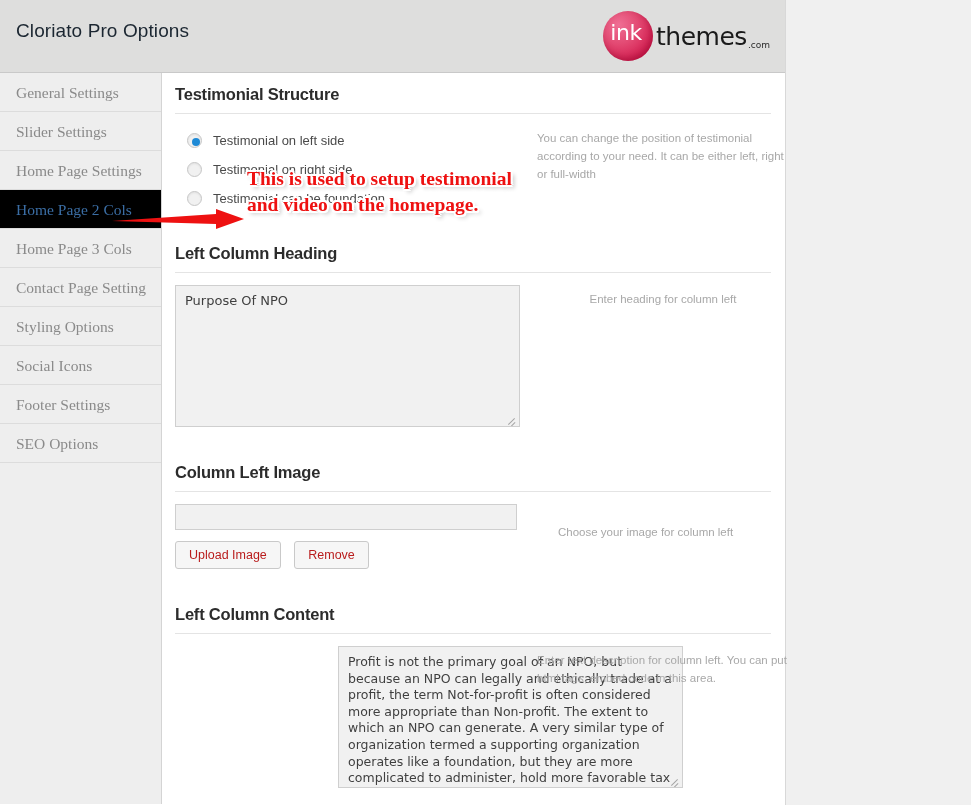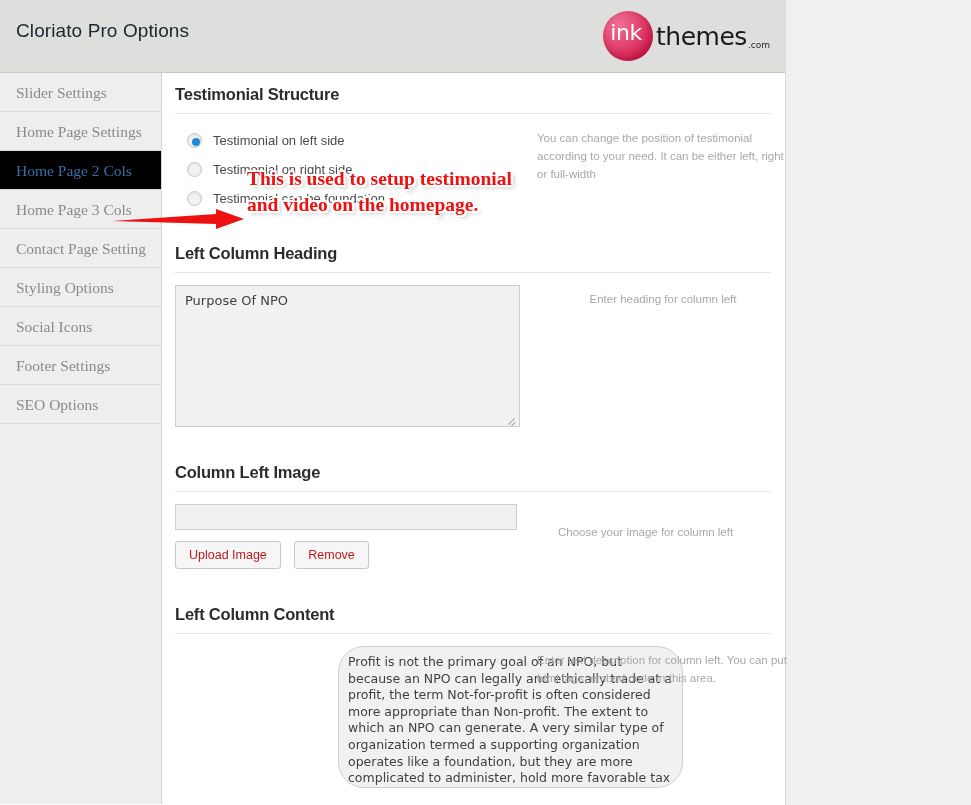--- a/index.html
+++ b/index.html
@@ -112,21 +112,20 @@
     height: 40px;
     line-height: 40px;
   }
 
   .content {
     position: absolute;
     left: 163px; top: 0;
     width: 622px; height: 731px;
     background: #ffffff;
     padding: 0 14px 0 12px;
-    border-radius: 26px;
   }
 
   .section-title {
     font-size: 16.5px;
     font-weight: bold;
     color: #2c2c2c;
     font-family: "Liberation Sans", sans-serif;
     padding-top: 12px;
     padding-bottom: 9px;
     letter-spacing: -0.2px;
@@ -282,20 +281,21 @@
         <div class="logo-circle"></div>
         <div class="logo-ink">ink</div>
         <div class="logo-word">themes</div>
         <div class="logo-tld">.com</div>
       </div>
     </div>
 
     <div class="body-row">
 
       <div class="sidebar">
+        <div class="nav-item">General Settings</div>
         <div class="nav-item">Slider Settings</div>
         <div class="nav-item">Home Page Settings</div>
         <div class="nav-item active">Home Page 2 Cols</div>
         <div class="nav-item">Home Page 3 Cols</div>
         <div class="nav-item">Contact Page Setting</div>
         <div class="nav-item">Styling Options</div>
         <div class="nav-item">Social Icons</div>
         <div class="nav-item">Footer Settings</div>
         <div class="nav-item">SEO Options</div>
       </div>

